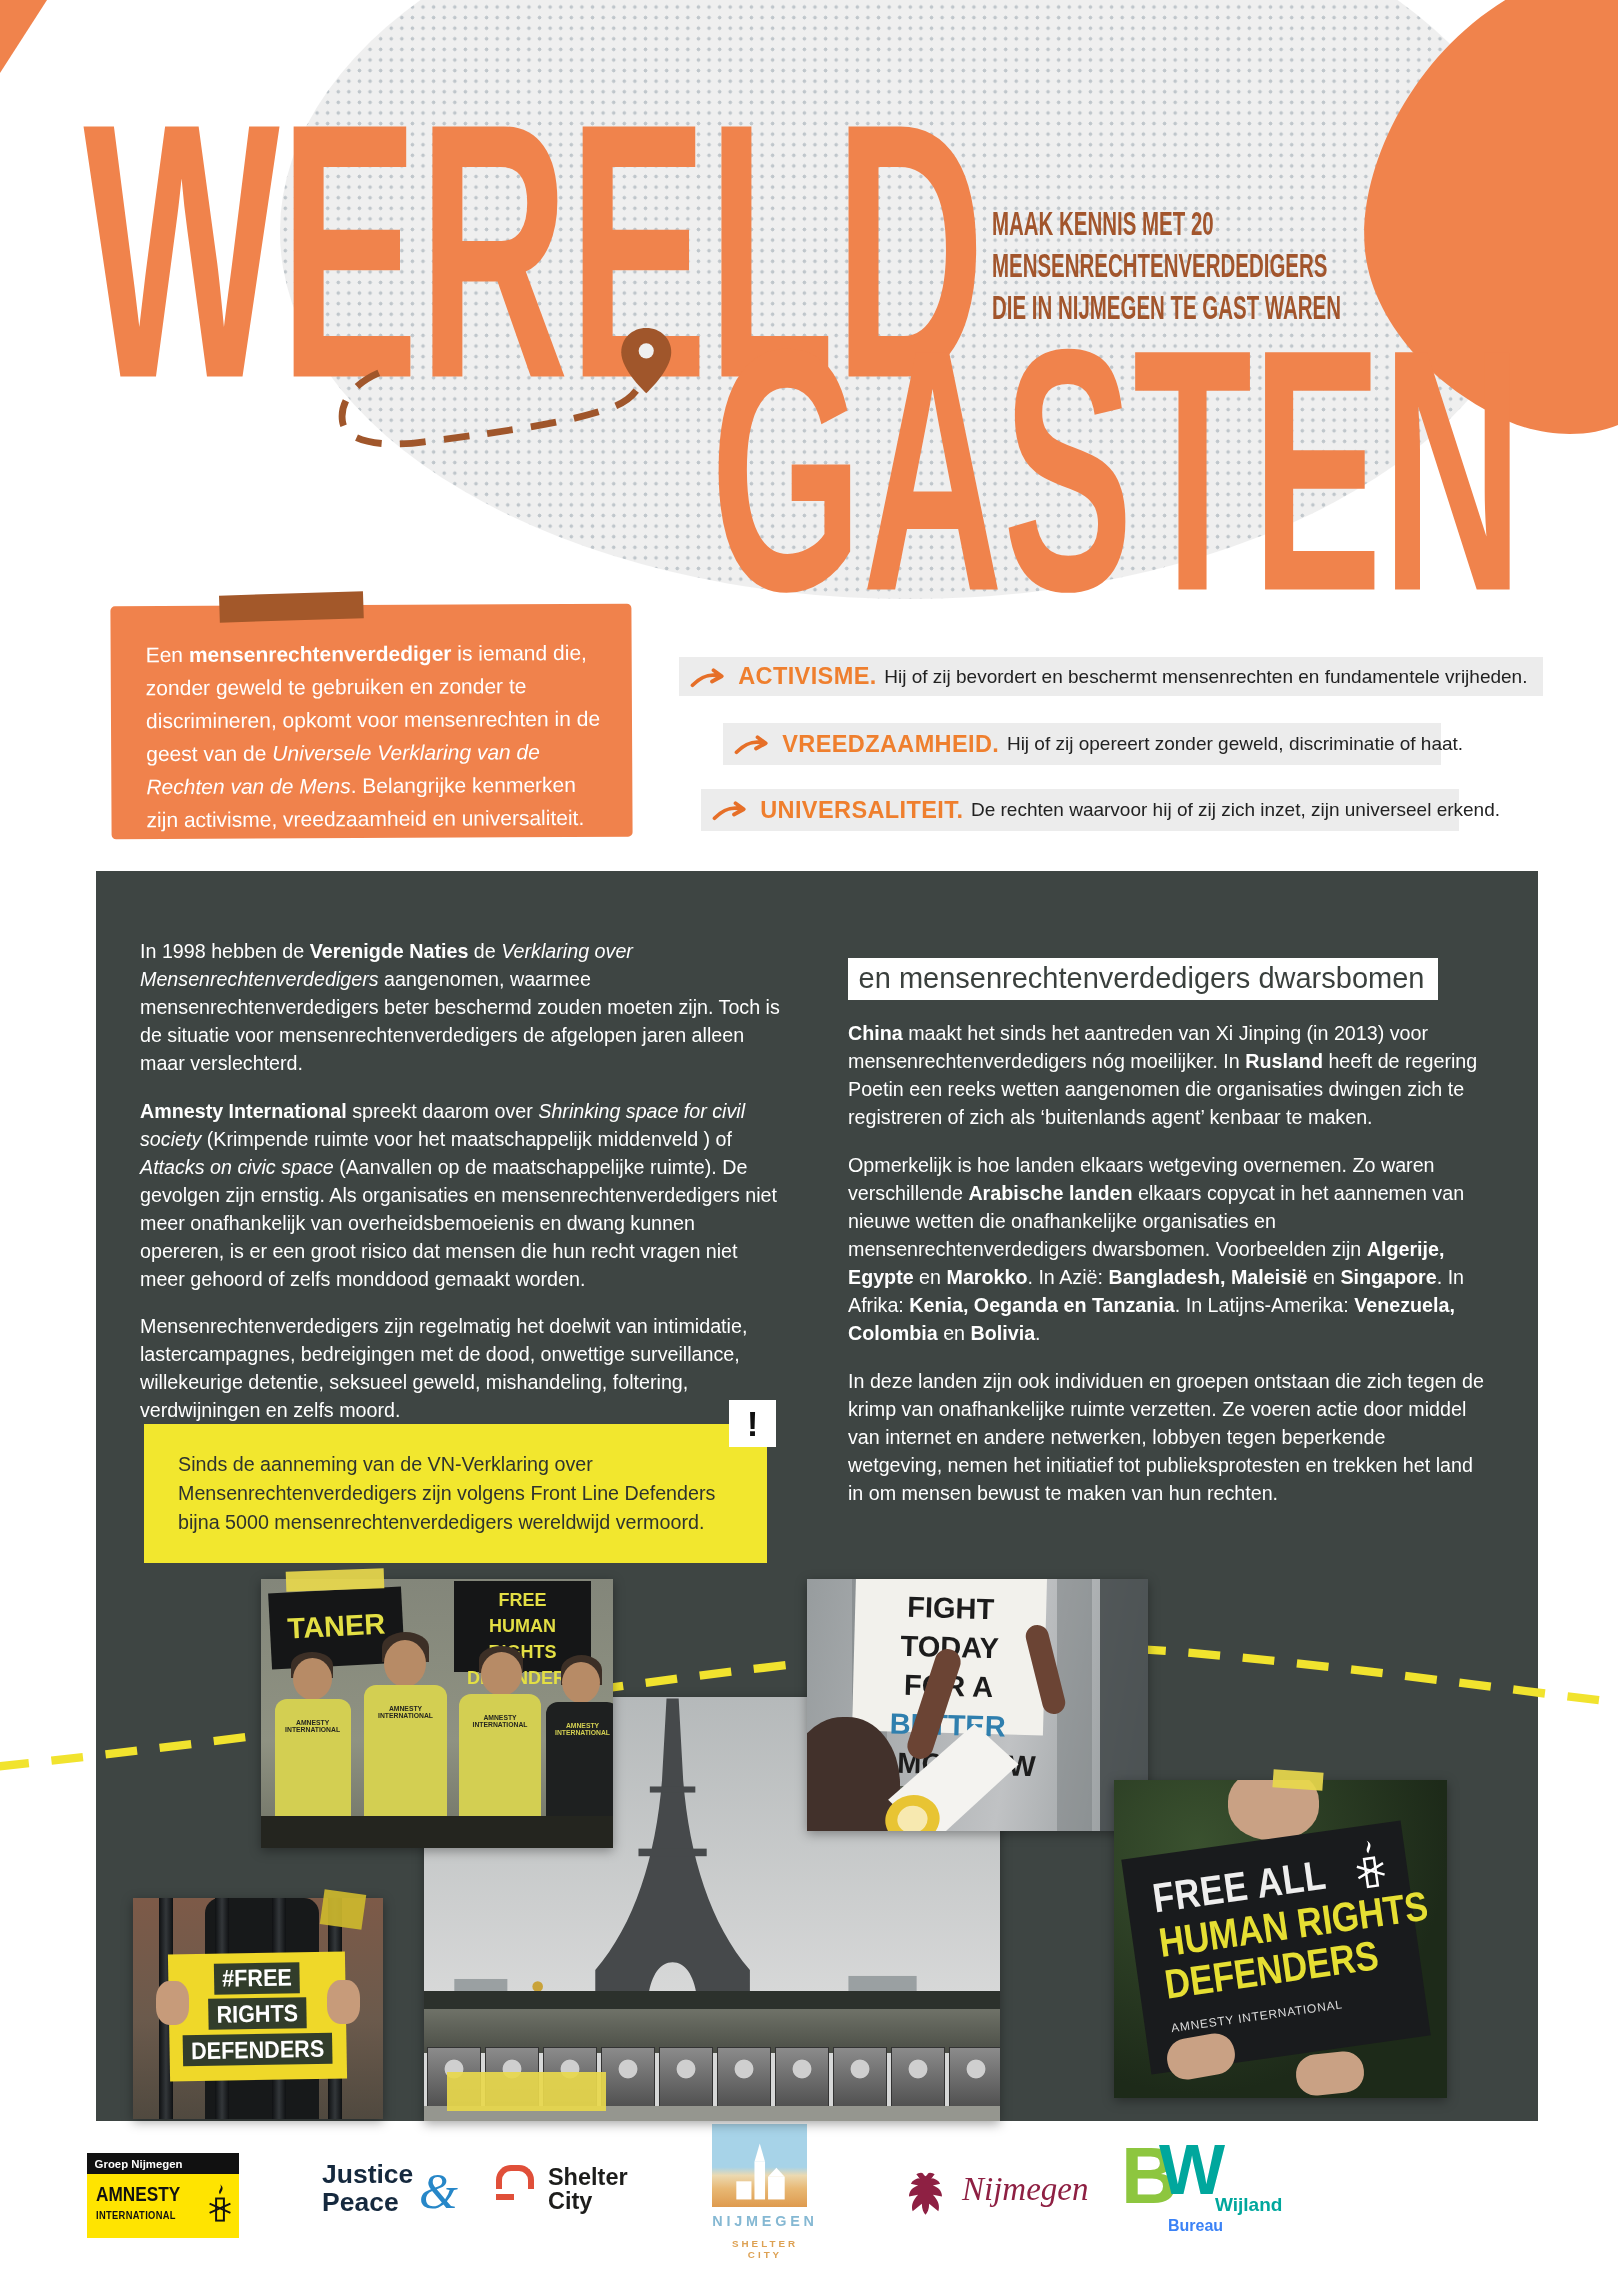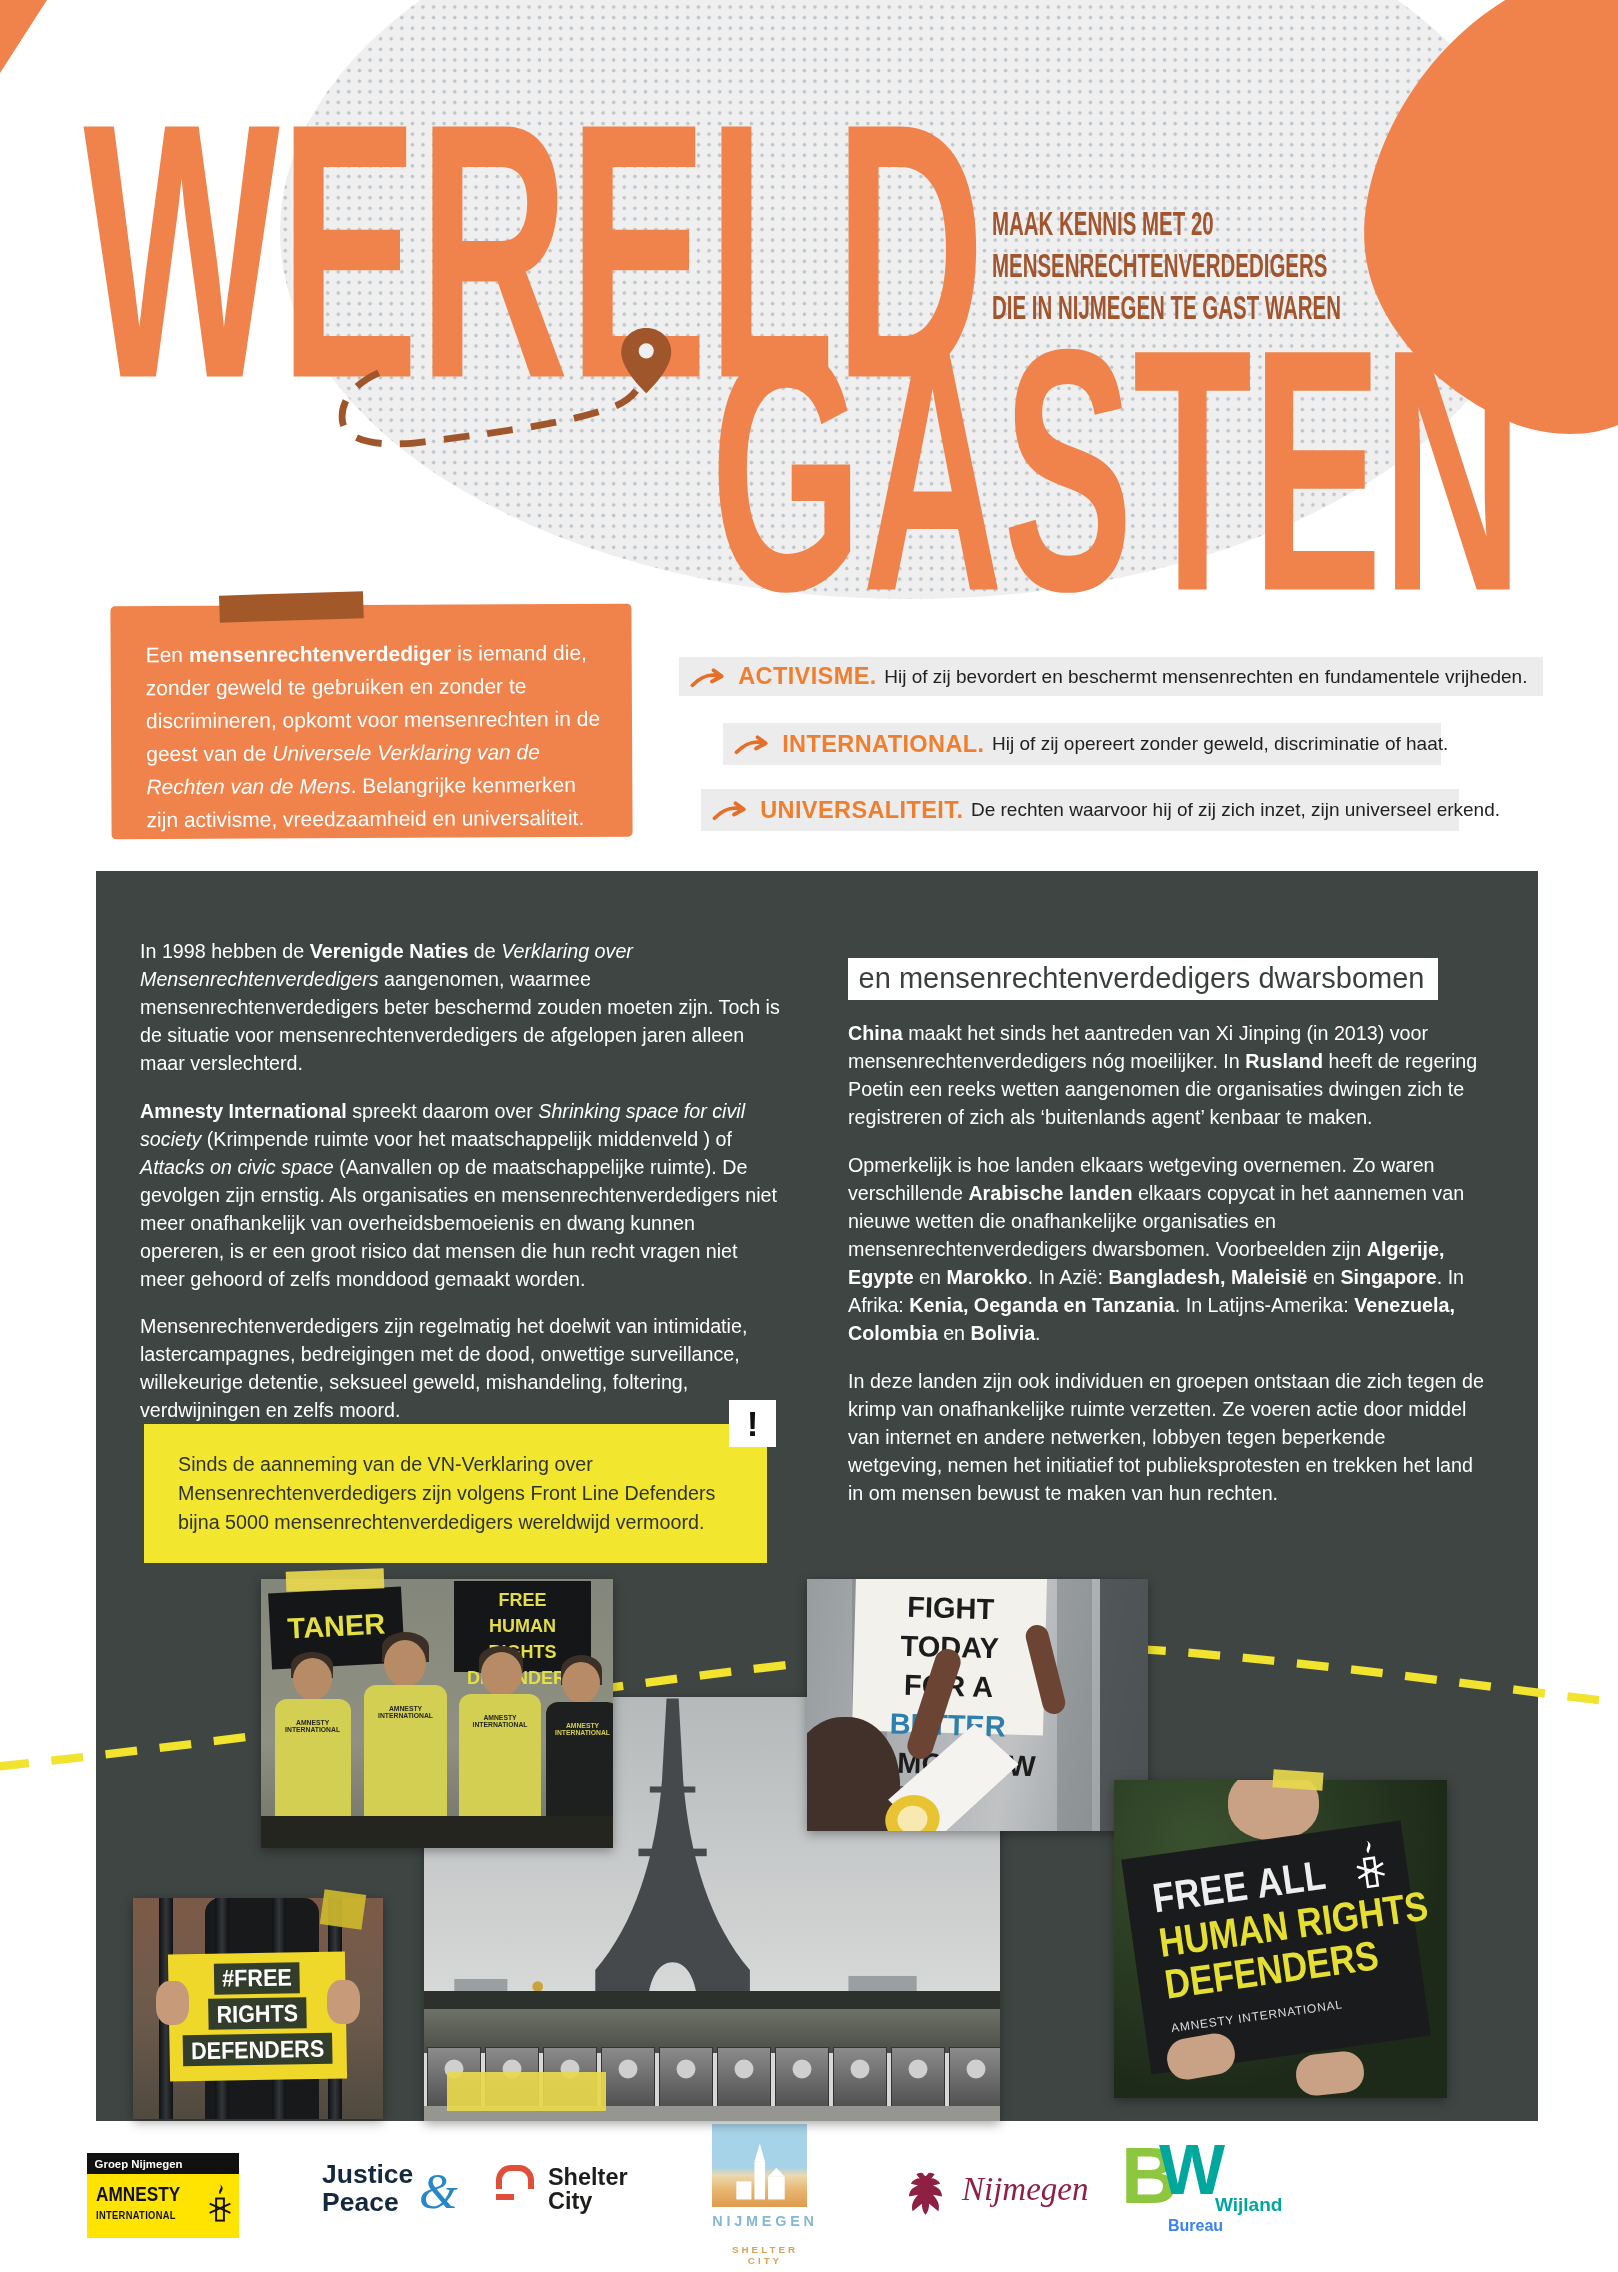--- a/index.html
+++ b/index.html
@@ -98,21 +98,21 @@
   .amn-a{font-size:21px;font-weight:bold;transform:scaleX(.82);transform-origin:left;}
   .amn-i{font-size:11.4px;font-weight:bold;letter-spacing:0.4px;transform:scaleX(.82);transform-origin:left;margin-top:3px;}
   .jp-word{font-size:26.5px;font-weight:bold;color:#15293e;line-height:28px;}
   .jp-amp{position:absolute;left:97px;top:1.5px;font-family:"Liberation Serif",serif;font-style:italic;font-size:50px;color:#2787c8;}
   .sc-icon{display:inline-block;vertical-align:top;margin-right:10.6px;}
   .sc-arch{width:26px;height:18px;border:6.8px solid #e04f39;border-bottom:none;border-radius:15px 15px 0 0;}
   .sc-dash{width:18px;height:6.8px;background:#e04f39;margin-top:4.5px;}
   .sc-txt{display:inline-block;font-size:23.5px;font-weight:800;color:#1d1d1b;line-height:24px;}
   .nsc-img{width:95px;height:83px;background:linear-gradient(#a7d3e8 52%,#ecd9b0 62%,#e8b874 78%,#de9a4e);position:relative;}
   .nsc-t1{color:#85b8d3;font-size:14.4px;letter-spacing:3.8px;margin-top:6px;font-weight:bold;}
-  .nsc-t2{color:#dda153;font-size:9.8px;letter-spacing:3px;margin-top:15px;font-weight:bold;}
+  .nsc-t2{color:#dda153;font-size:9.8px;letter-spacing:3px;margin-top:9px;font-weight:bold;}
   .nij-name{position:absolute;left:64px;top:12px;font-family:"Liberation Serif",serif;font-style:italic;
       font-size:33px;color:#8e2043;}
   .bw-b{position:absolute;left:0;top:0;font-size:79px;font-weight:bold;color:#8dc63f;line-height:76px;}
   .bw-w{position:absolute;left:38px;top:-6px;font-size:70px;font-weight:bold;color:#00a79d;line-height:76px;}
   .bw-wij{position:absolute;left:94px;top:56px;font-size:19px;font-weight:bold;color:#00a79d;}
   .bw-bur{position:absolute;left:47px;top:79px;font-size:16px;font-weight:bold;color:#3b82f6;}
   .rad-name{display:inline-block;font-family:"Liberation Serif",serif;font-size:26px;color:#b3202c;vertical-align:middle;}
   .rad-seal{display:inline-block;vertical-align:middle;margin-left:12px;}
 </style>
 </head>
@@ -151,21 +151,21 @@
     <svg class="arrow" width="41" height="21" viewBox="0 0 54 28">
       <path d="M3 23 C16 10 27 7 40 11 M31 3 L42 11 L29 18" fill="none" stroke="#e66f28" stroke-width="5" stroke-linecap="round" stroke-linejoin="round"></path>
     </svg>
     <span class="lbl">ACTIVISME.</span>
     <span class="btx">Hij of zij bevordert en beschermt mensenrechten en fundamentele vrijheden.</span>
   </div>
   <div class="bar" style="left:723px;top:723px;width:718px;height:42px;">
     <svg class="arrow" width="41" height="21" viewBox="0 0 54 28">
       <path d="M3 23 C16 10 27 7 40 11 M31 3 L42 11 L29 18" fill="none" stroke="#e66f28" stroke-width="5" stroke-linecap="round" stroke-linejoin="round"></path>
     </svg>
-    <span class="lbl">INTERNATIONAL.</span>
+    <span class="lbl">VREEDZAAMHEID.</span>
     <span class="btx">Hij of zij opereert zonder geweld, discriminatie of haat.</span>
   </div>
   <div class="bar" style="left:701px;top:789px;width:758px;height:42px;">
     <svg class="arrow" width="41" height="21" viewBox="0 0 54 28">
       <path d="M3 23 C16 10 27 7 40 11 M31 3 L42 11 L29 18" fill="none" stroke="#e66f28" stroke-width="5" stroke-linecap="round" stroke-linejoin="round"></path>
     </svg>
     <span class="lbl">UNIVERSALITEIT.</span>
     <span class="btx">De rechten waarvoor hij of zij zich inzet, zijn universeel erkend.</span>
   </div>
 

